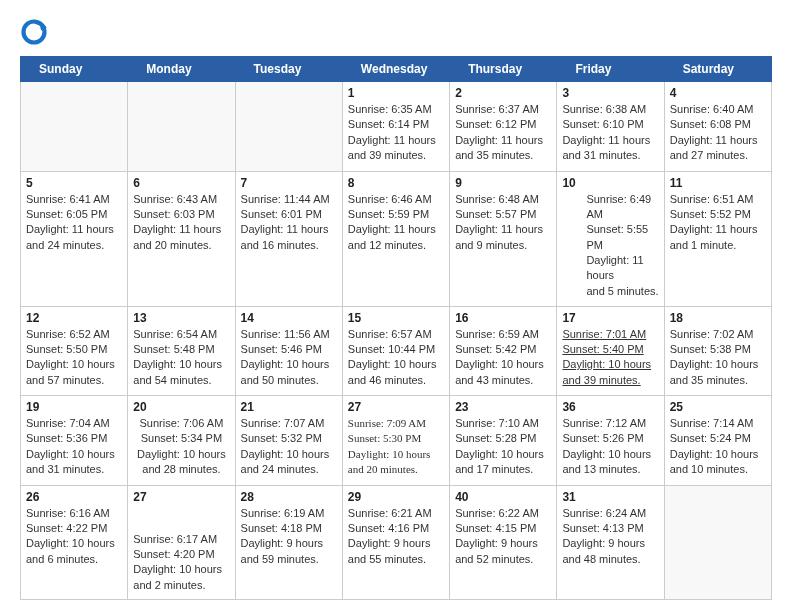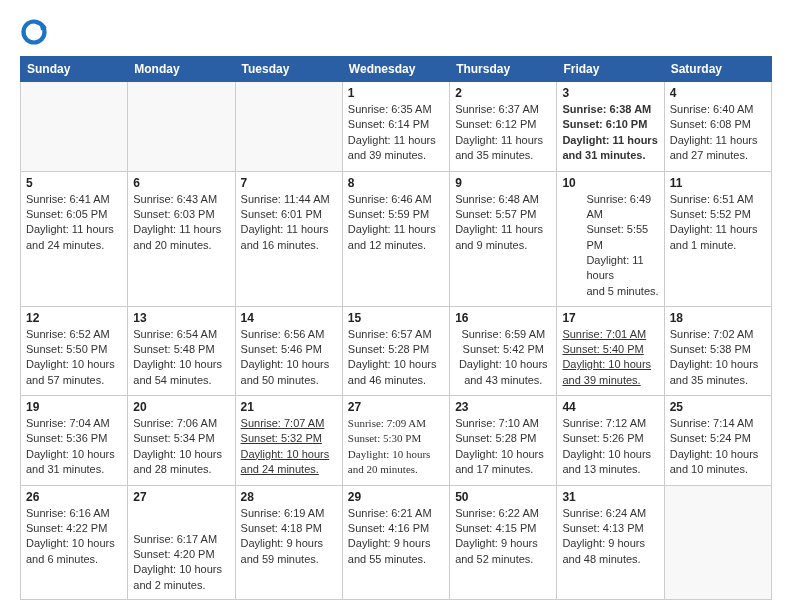--- a/index.html
+++ b/index.html
@@ -64,21 +64,21 @@
       flex: 1;
       border: 1px solid #bbb;
       border-collapse: collapse;
       width: 100%;
       table-layout: fixed;
     }
     .calendar th {
       background: #2a5fa5;
       color: #fff;
       text-align: left;
-      padding: 5px 6px;
+      padding: 5px 18px;
       font-size: 12px;
       border: 1px solid #2a5fa5;
     }
     .calendar td {
       border: 1px solid #ccc;
       vertical-align: top;
       padding: 4px 5px;
       font-size: 10px;
       color: #333;
       height: 88px;
@@ -147,21 +147,21 @@
           </td>
           <td>
             <div class="day-num">2</div>
             <div class="day-info" style="white-space: pre-line;">Sunrise: 6:37 AM
 Sunset: 6:12 PM
 Daylight: 11 hours
 and 35 minutes.</div>
           </td>
           <td>
             <div class="day-num">3</div>
-            <div class="day-info" style="white-space: pre-line; font-weight: bold;">Sunrise: 6:38 AM
+            <div class="day-info" style="white-space: pre-line;">Sunrise: 6:38 AM
 Sunset: 6:10 PM
 Daylight: 11 hours
 and 31 minutes.</div>
           </td>
           <td>
             <div class="day-num">4</div>
             <div class="day-info" style="white-space: pre-line;">Sunrise: 6:40 AM
 Sunset: 6:08 PM
 Daylight: 11 hours
 and 27 minutes.</div>
@@ -228,35 +228,35 @@
           </td>
           <td>
             <div class="day-num">13</div>
             <div class="day-info" style="white-space: pre-line;">Sunrise: 6:54 AM
 Sunset: 5:48 PM
 Daylight: 10 hours
 and 54 minutes.</div>
           </td>
           <td>
             <div class="day-num">14</div>
-            <div class="day-info" style="white-space: pre-line;">Sunrise: 6:56 AM
+            <div class="day-info" style="white-space: pre-line;">Sunrise: 11:56 AM
 Sunset: 5:46 PM
 Daylight: 10 hours
 and 50 minutes.</div>
           </td>
           <td>
             <div class="day-num">15</div>
             <div class="day-info" style="white-space: pre-line;">Sunrise: 6:57 AM
-Sunset: 5:28 PM
+Sunset: 10:44 PM
 Daylight: 10 hours
 and 46 minutes.</div>
           </td>
           <td>
             <div class="day-num">16</div>
-            <div class="day-info" style="white-space: pre-line; text-align: center;">Sunrise: 6:59 AM
+            <div class="day-info" style="white-space: pre-line;">Sunrise: 6:59 AM
 Sunset: 5:42 PM
 Daylight: 10 hours
 and 43 minutes.</div>
           </td>
           <td>
             <div class="day-num">17</div>
             <div class="day-info" style="white-space: pre-line; text-decoration: underline;">Sunrise: 7:01 AM
 Sunset: 5:40 PM
 Daylight: 10 hours
 and 39 minutes.</div>
@@ -272,48 +272,48 @@
         <tr>
           <td>
             <div class="day-num">19</div>
             <div class="day-info" style="white-space: pre-line;">Sunrise: 7:04 AM
 Sunset: 5:36 PM
 Daylight: 10 hours
 and 31 minutes.</div>
           </td>
           <td>
             <div class="day-num">20</div>
-            <div class="day-info" style="white-space: pre-line;">Sunrise: 7:06 AM
+            <div class="day-info" style="white-space: pre-line; text-align: center;">Sunrise: 7:06 AM
 Sunset: 5:34 PM
 Daylight: 10 hours
 and 28 minutes.</div>
           </td>
           <td>
             <div class="day-num">21</div>
-            <div class="day-info" style="white-space: pre-line; text-decoration: underline;">Sunrise: 7:07 AM
+            <div class="day-info" style="white-space: pre-line;">Sunrise: 7:07 AM
 Sunset: 5:32 PM
 Daylight: 10 hours
 and 24 minutes.</div>
           </td>
           <td>
             <div class="day-num">27</div>
             <div class="day-info" style="white-space: pre-line; font-family: Liberation Serif, serif;">Sunrise: 7:09 AM
 Sunset: 5:30 PM
 Daylight: 10 hours
 and 20 minutes.</div>
           </td>
           <td>
             <div class="day-num">23</div>
             <div class="day-info" style="white-space: pre-line;">Sunrise: 7:10 AM
 Sunset: 5:28 PM
 Daylight: 10 hours
 and 17 minutes.</div>
           </td>
           <td>
-            <div class="day-num">44</div>
+            <div class="day-num">36</div>
             <div class="day-info" style="white-space: pre-line;">Sunrise: 7:12 AM
 Sunset: 5:26 PM
 Daylight: 10 hours
 and 13 minutes.</div>
           </td>
           <td>
             <div class="day-num">25</div>
             <div class="day-info" style="white-space: pre-line;">Sunrise: 7:14 AM
 Sunset: 5:24 PM
 Daylight: 10 hours
@@ -343,21 +343,21 @@
 and 59 minutes.</div>
           </td>
           <td>
             <div class="day-num">29</div>
             <div class="day-info" style="white-space: pre-line;">Sunrise: 6:21 AM
 Sunset: 4:16 PM
 Daylight: 9 hours
 and 55 minutes.</div>
           </td>
           <td>
-            <div class="day-num">50</div>
+            <div class="day-num">40</div>
             <div class="day-info" style="white-space: pre-line;">Sunrise: 6:22 AM
 Sunset: 4:15 PM
 Daylight: 9 hours
 and 52 minutes.</div>
           </td>
           <td>
             <div class="day-num">31</div>
             <div class="day-info" style="white-space: pre-line;">Sunrise: 6:24 AM
 Sunset: 4:13 PM
 Daylight: 9 hours

